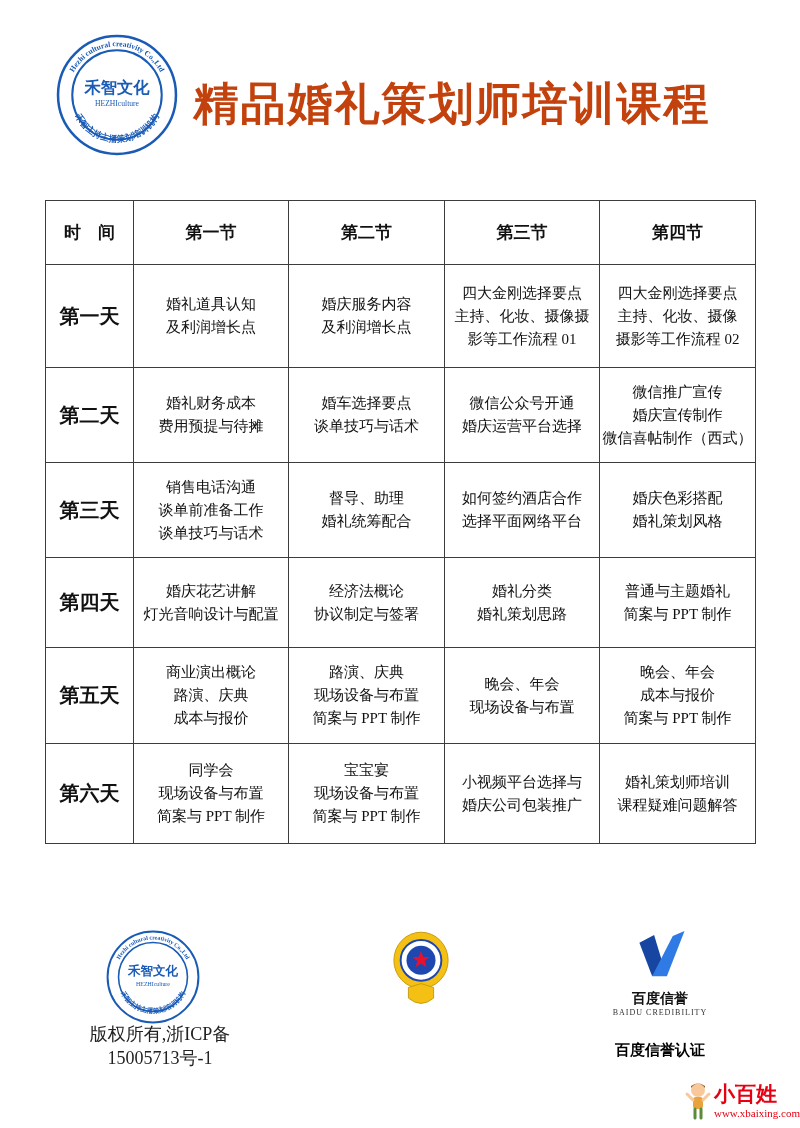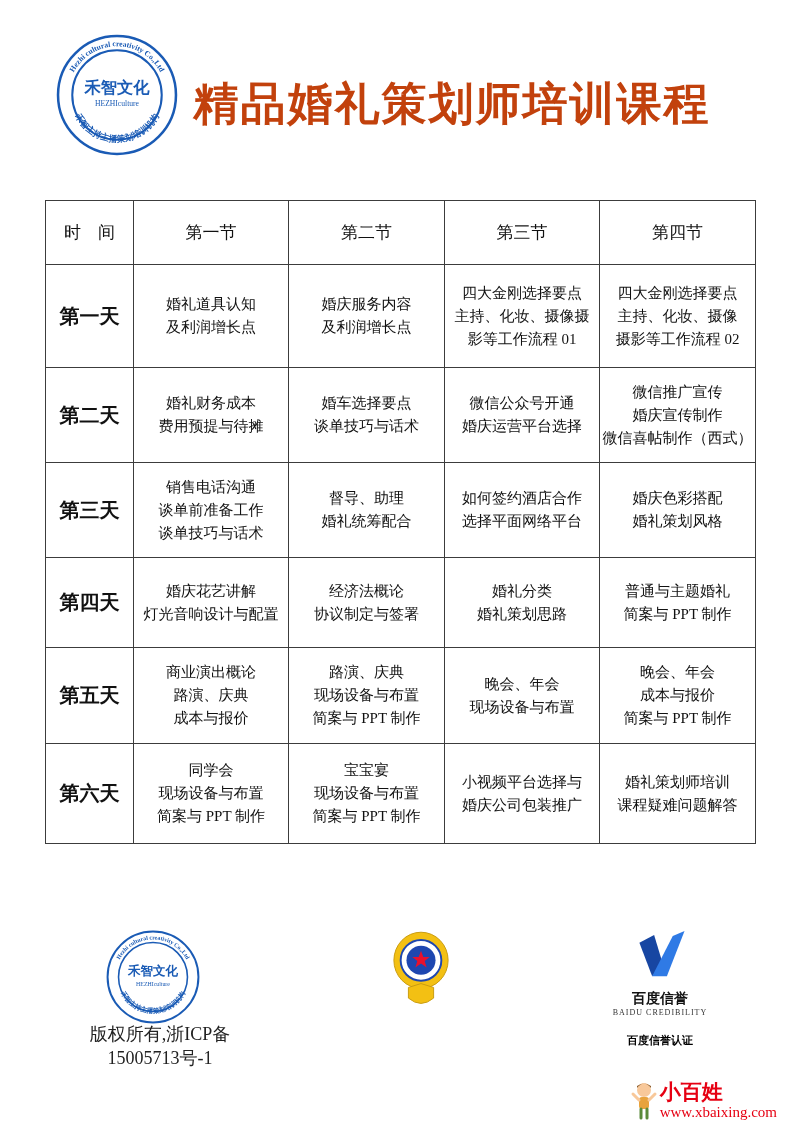--- a/index.html
+++ b/index.html
@@ -11,49 +11,49 @@
   .logo-top { position:absolute; left:56px; top:34px; width:122px; height:122px; }
   .page-title { position:absolute; left:178px; top:74px; width:548px; text-align:center;
                 font-size:45px; font-weight:900; letter-spacing:2px; color:#c2410c; }
 
   
   .course-table { position:absolute; left:45px; top:200px; width:710px;
                   border-collapse:collapse; table-layout:fixed; }
   .course-table th, .course-table td {
       border:1px solid #3c3c3c; text-align:center; vertical-align:middle;
       white-space:pre-line; padding:2px; }
-  .course-table th { height:64px; font-size:17px; font-weight:normal;margin-top:18px; }
+  .course-table th { height:64px; font-size:17px; font-weight:bold;margin-top:18px; }
   .course-table td { font-size:15px; line-height:23px; }
   .course-table td.day { font-size:20px; font-weight:bold; }
   tr.r1 td { height:103px; }
   tr.r2 td { height:95px; }
   tr.r3 td { height:95px; }
   tr.r4 td { height:90px; }
   tr.r5 td { height:96px; }
   tr.r6 td { height:100px; }
 
   
   .logo-bottom { position:absolute; left:106px; top:930px; width:94px; height:94px; }
   .copyright { position:absolute; left:55px; top:1022px; width:210px; text-align:center;
                font-size:18px; color:#222; }
   .police-badge { position:absolute; left:390px; top:928px; width:62px; height:84px; }
   .police-text { position:absolute; left:300px; top:1022px; width:240px; text-align:center;
                  font-size:15px; font-weight:bold; color:#000; }
   .baidu-wrap { position:absolute; left:588px; top:930px; width:144px; text-align:center; }
   .baidu-logo { width:62px; height:54px; display:inline-block; }
   .baidu-name { font-size:14px; font-weight:bold; color:#111; margin-top:2px; }
   .baidu-en   { font-size:8px; letter-spacing:1px; color:#333; }
-  .baidu-cert { font-size:11px; font-weight:bold; color:#000; margin-top:16px; }
-
-  
-  .watermark { position:absolute; right:23px; bottom:6px; display:flex; align-items:center; gap:1px; }
+  .baidu-cert { font-size:15px; font-weight:bold; color:#000; margin-top:24px; }
+
+  
+  .watermark { position:absolute; right:0; bottom:6px; display:flex; align-items:center; gap:1px; }
   .wm-char { width:30px; height:42px; }
   .wm-text { display:flex; flex-direction:column; align-items:flex-start; line-height:1.1; }
   .wm-name { font-size:21px; font-weight:bold; color:#e60012; }
-  .wm-url  { font-size:15px; color:#e60012;text-align:right; }
+  .wm-url  { font-size:11px; color:#e60012;text-align:right; }
 </style>
 </head>
 <body>
 
 <div class="page">
 
   <div class="logo-top">
     <svg viewBox="0 0 120 120" width="122" height="122">
       <circle cx="60" cy="60" r="58" fill="#ffffff" stroke="#1a5bb5" stroke-width="2.5"></circle>
       <circle cx="60" cy="60" r="44" fill="#ffffff" stroke="#1a5bb5" stroke-width="2"></circle>

